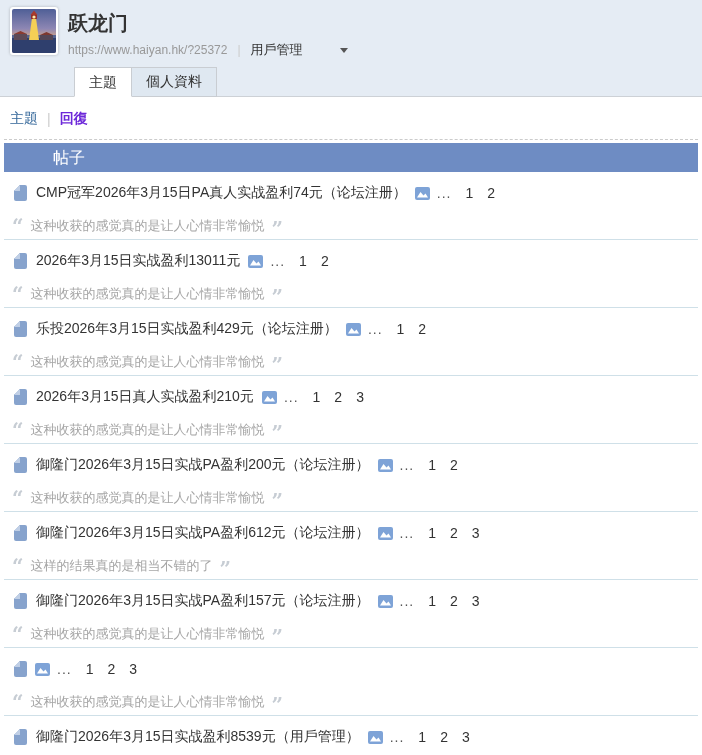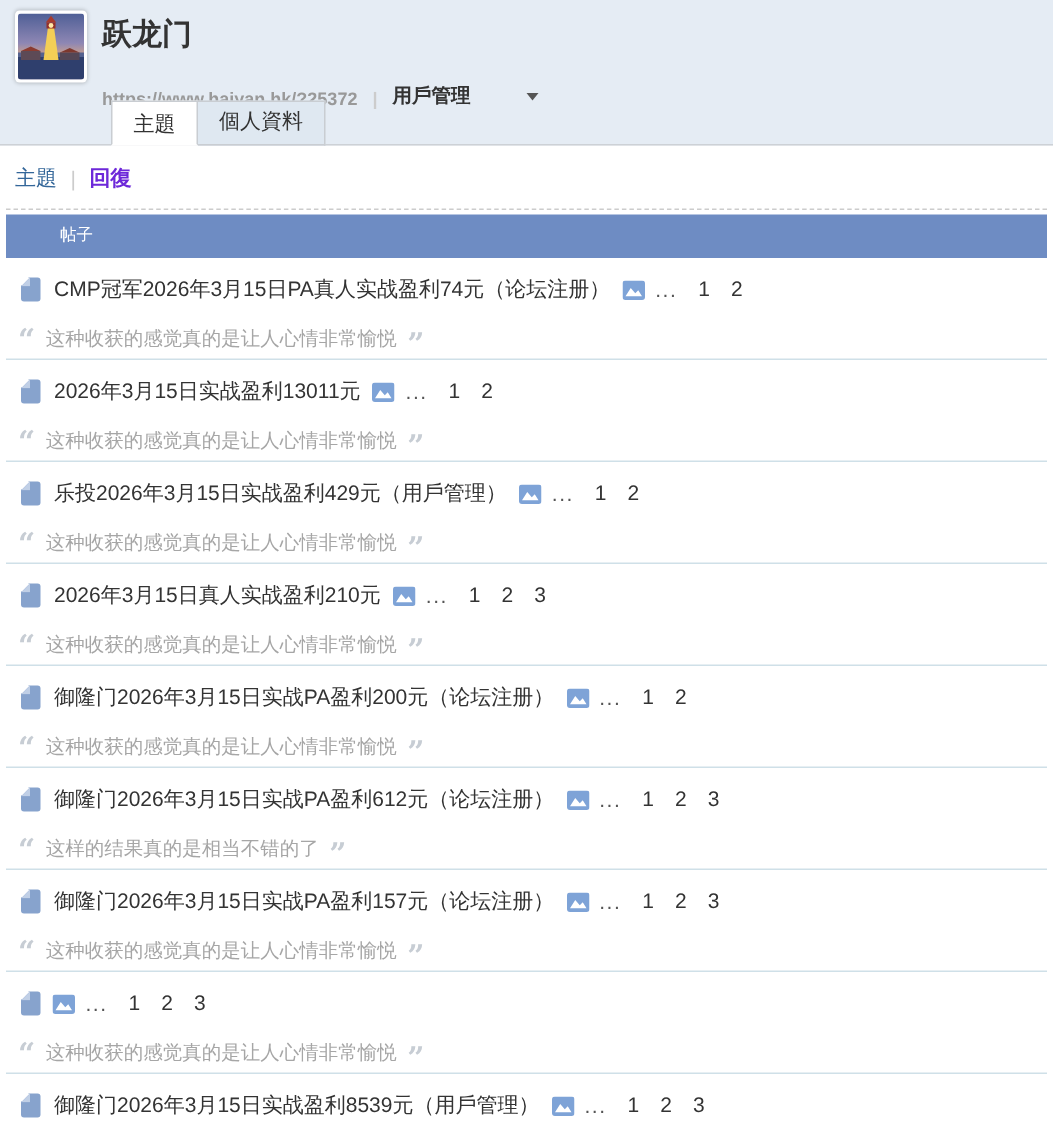--- a/index.html
+++ b/index.html
@@ -14,21 +14,21 @@
     border-bottom:1px solid #cdd1d6;box-sizing:border-box;
   }
   .avatar{
     position:absolute;left:10px;top:7px;width:44px;height:44px;
     background:#fff;padding:2px;border-radius:3px;
     box-shadow:0 0 3px rgba(0,0,0,.25);cursor:pointer;
   }
   .avatar svg{display:block;border-radius:2px;}
   .profile-info{margin-left:68px;padding-top:11px;}
   .username{margin:0;font-size:20px;font-weight:bold;color:#333;line-height:24px;}
-  .meta-line{margin-top:20px;font-size:12px;color:#999;display:flex;align-items:flex-end;font-weight:bold;}
+  .meta-line{margin-top:6px;font-size:12px;color:#999;display:flex;align-items:center;}
   .profile-url{color:#999;}
   .meta-sep{color:#ccc;margin:0 10px;font-size:12px;}
   .admin-menu{color:#333;font-size:13px;cursor:pointer;display:inline-flex;align-items:center;gap:32px;}
   .caret{
     display:inline-block;width:0;height:0;margin-left:5px;
     border-left:4px solid transparent;border-right:4px solid transparent;
     border-top:5px solid #555;
   }
   
   .tabs{position:absolute;left:74px;bottom:-1px;display:flex;}
@@ -41,21 +41,21 @@
   .tab.inactive{background:#dfe8f1;border-left:none;font-family:Liberation Mono, monospace;}
   
   .subnav{padding:13px 10px 11px;font-size:14px;display:flex;align-items:center;}
   .subnav-link{color:#336699;text-decoration:none;cursor:pointer;}
   .subnav-sep{color:#ccc;margin:0 9px;}
   .subnav-current{color:#6d28d9;font-weight:bold;cursor:pointer;}
   
   .table-wrap{margin:0 4px;border-top:1px dashed #ccc;padding-top:3px;}
   .table-header{
     background:#6e8cc3;color:#fff;height:29px;line-height:29px;
-    padding-left:36px;font-size:11px;
+    padding-left:49px;font-size:16px;
   }
   .post-list{list-style:none;margin:0;padding:0;}
   .post{border-bottom:1px solid #cfe0e8;padding-top:2px;}
   .post-title-row{display:flex;align-items:center;height:38px;padding-left:10px;}
   .doc-icon{
     position:relative;width:13px;height:16px;background:#87a3cd;
     border-radius:2px;flex:0 0 auto;
   }
   .doc-icon i{
     position:absolute;top:-3px;left:-3px;width:7px;height:7px;
@@ -188,21 +188,21 @@
       <span class="qmark close">”</span>
     </div>
   </li>
 
   <li class="post">
     <div class="post-title-row">
       <span class="doc-icon">
               <i></i>
               <b></b>
             </span>
-      <a class="post-title">乐投2026年3月15日实战盈利429元（用戶管理）</a>
+      <a class="post-title">乐投2026年3月15日实战盈利429元（论坛注册）</a>
       <span class="img-icon">
         <svg viewBox="0 0 15 13" width="15" height="13">
           <rect width="15" height="13" rx="2" fill="#7ea3d7"></rect>
           <polygon points="2,10.5 5.5,5 8.5,8.5 10.5,6.5 13,10.5" fill="#ffffff"></polygon>
         </svg>
       </span>
       <span class="ellipsis">...</span>
       <span class="page-links"><a class="page-link">1</a><a class="page-link">2</a></span>
     </div>
     <div class="post-quote">

